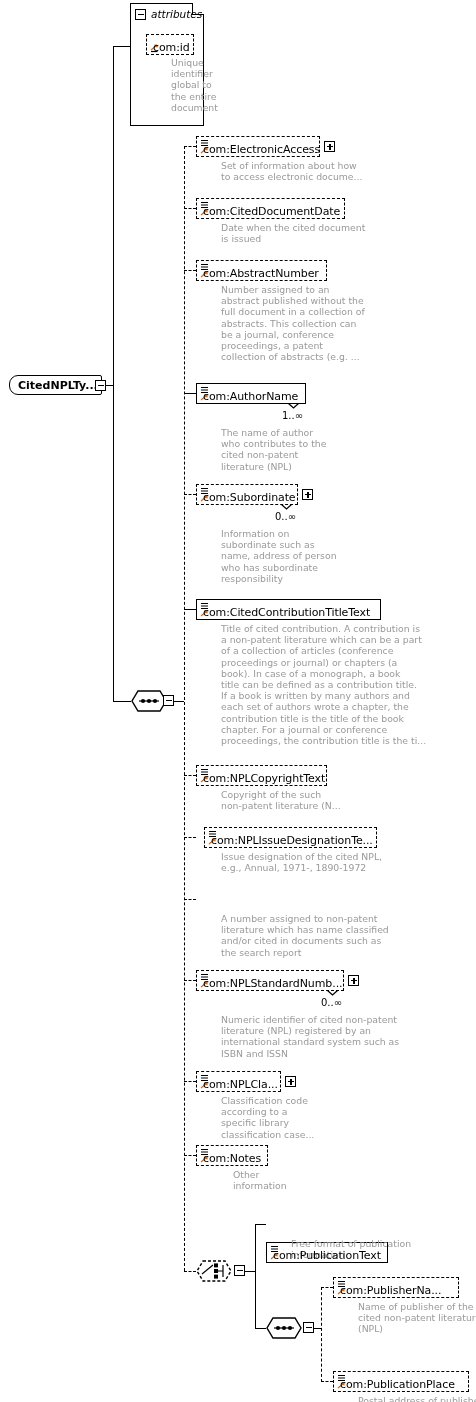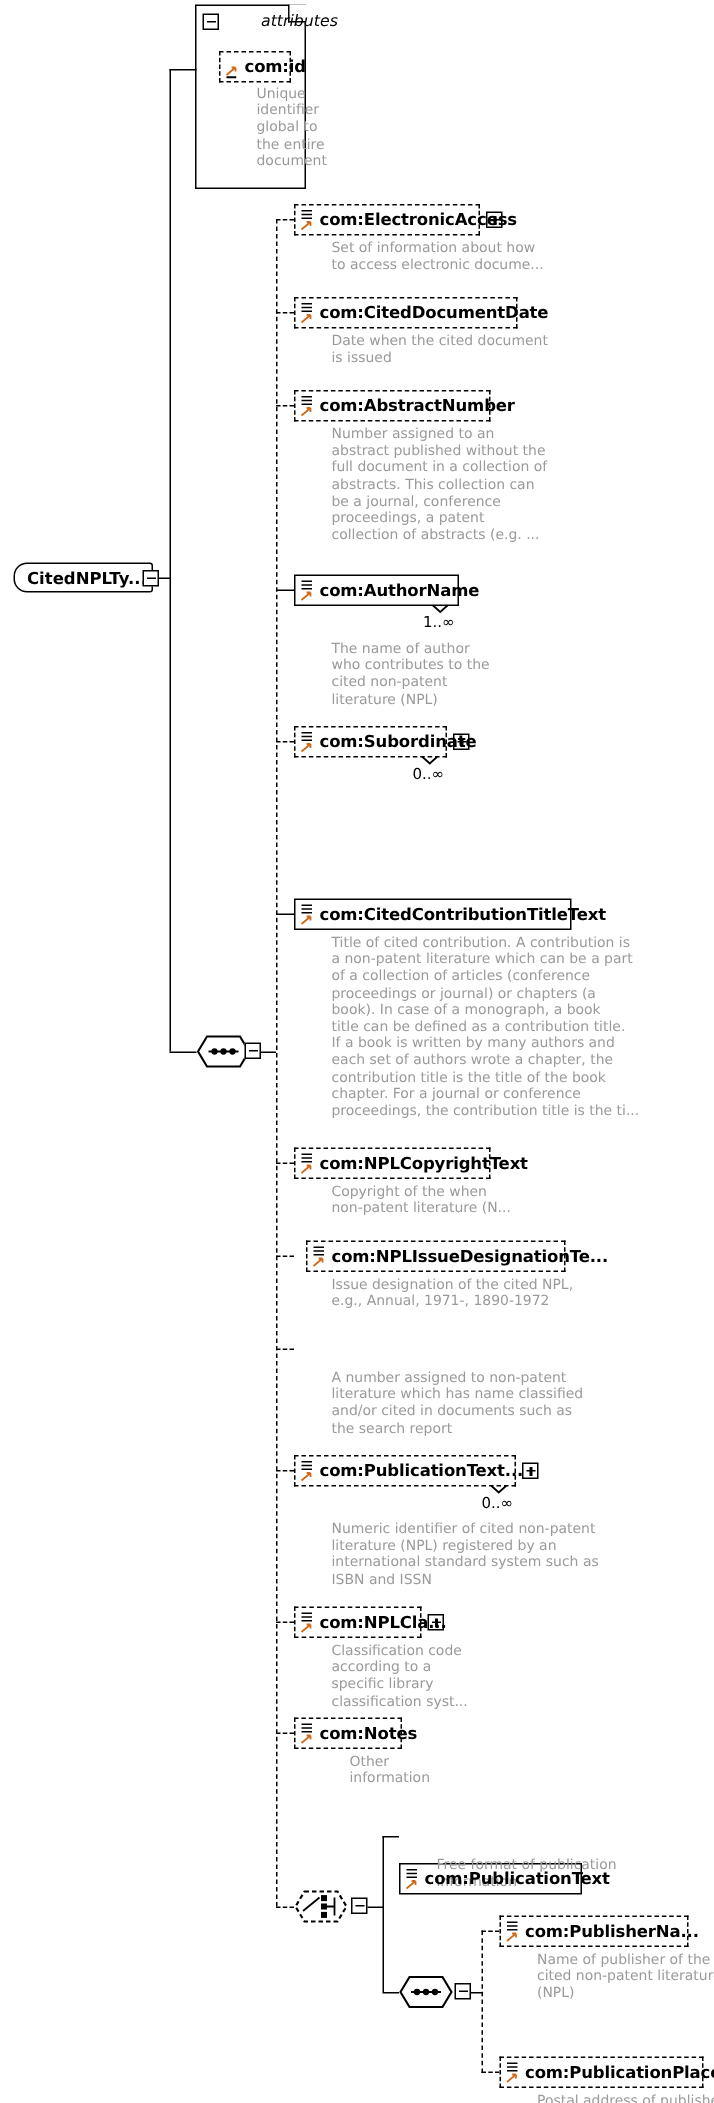--- a/index.html
+++ b/index.html
@@ -11,23 +11,23 @@
 
   
   .line-solid-v{position:absolute;width:1px;background:#000;}
   .line-solid-h{position:absolute;height:1px;background:#000;}
   .line-dash-v{position:absolute;width:0;border-left:1px dashed #000;}
   .line-dash-h{position:absolute;height:0;border-top:1px dashed #000;}
 
   
   .node{
     position:absolute;box-sizing:border-box;background:#fff;
-    height:21px;display:flex;align-items:center;
-    padding-left:16px;padding-right:5px;
-    font-size:11px;font-weight:bold;color:#000;white-space:nowrap;
+    height:21px;display:flex;align-items:flex-end;
+    padding-left:6px;padding-right:5px;
+    font-size:11px;font-weight:normal;color:#000;white-space:nowrap;
     letter-spacing:-0.1px;
   }
   .node.req{border:1.6px solid #000;}
   .node.opt{border:1.4px dashed #000;}
   .node .shadow{
     position:absolute;left:4px;top:4px;right:-4px;bottom:-4px;
     background:#c8c8c8;z-index:-1;
   }
   .node .elem-ico{
     position:absolute;left:2px;top:1px;width:11px;height:19px;
@@ -72,21 +72,21 @@
   
   .attrbox{
     position:absolute;box-sizing:border-box;border:1.4px solid #000;background:#fff;
   }
   .attrbox .fold{
     position:absolute;right:-1px;top:-1px;width:11px;height:11px;
     background:#fff;border-left:1.4px solid #000;border-bottom:1.4px solid #000;
     transform:none;
   }
   .attr-title{
-    position:absolute;font-size:10.5px;font-style:italic;color:#000;white-space:nowrap;margin-left:23px;
+    position:absolute;font-size:10.5px;font-style:italic;color:#000;white-space:nowrap;
   }
   .attr-minus{
     position:absolute;width:11px;height:11px;border:1.3px solid #000;background:#fff;box-sizing:border-box;
   }
   .attr-minus::before{content:"";position:absolute;left:1.5px;top:4px;width:6px;height:1.4px;background:#000;}
 
   
   .comp{position:absolute;width:46px;height:22px;}
   .comp .shadow{position:absolute;left:4px;top:5px;width:44px;height:20px;background:#c8c8c8;z-index:-1;}
   .comp-box{
@@ -226,20 +226,25 @@
         <path d="M2 15 L8 10 M8 10 L5.4 10 M8 10 L8 12.6" stroke="#d06a1a" stroke-width="1.2" fill="none"></path>
       </svg>
     </span>
     <span class="lbl">com:Subordinate</span>
   </div>
   <div class="expander plus" style="left:302px;top:489px;"></div>
   <svg class="chev" style="left:281px;top:504px;">
     <path d="M0.5 0.5 L5.5 5 L10.5 0.5" stroke="#000" stroke-width="1.2" fill="none"></path>
   </svg>
   <div class="card" style="left:275px;top:511px;">0..∞</div>
+  <div class="doc" style="left:197px;top:528px;width:140px;">Information on
+subordinate such as
+name, address of person
+who has subordinate
+responsibility</div>
 
   <div class="line-solid-h" style="left:184px;top:609px;width:12px;"></div>
   <div class="node req" style="left:196px;top:599px;width:185px;">
     <div class="shadow"></div>
     <span class="elem-ico">
       <svg width="11" height="19" viewBox="0 0 11 19">
         <path d="M2 2.5 L9 2.5 M2 5 L9 5 M2 7.5 L9 7.5" stroke="#000" stroke-width="1.1"></path>
         <path d="M2 15 L8 10 M8 10 L5.4 10 M8 10 L8 12.6" stroke="#d06a1a" stroke-width="1.2" fill="none"></path>
       </svg>
     </span>
@@ -261,21 +266,21 @@
   <div class="node opt" style="left:196px;top:765px;width:131px;">
     <div class="shadow"></div>
     <span class="elem-ico">
       <svg width="11" height="19" viewBox="0 0 11 19">
         <path d="M2 2.5 L9 2.5 M2 5 L9 5 M2 7.5 L9 7.5" stroke="#000" stroke-width="1.1"></path>
         <path d="M2 15 L8 10 M8 10 L5.4 10 M8 10 L8 12.6" stroke="#d06a1a" stroke-width="1.2" fill="none"></path>
       </svg>
     </span>
     <span class="lbl">com:NPLCopyrightText</span>
   </div>
-  <div class="doc" style="left:197px;top:789px;width:160px;">Copyright of the when
+  <div class="doc" style="left:197px;top:789px;width:160px;">Copyright of the such
 non-patent literature (N...</div>
 
   <div class="line-dash-h" style="left:184px;top:837px;width:12px;"></div>
   <div class="node opt" style="left:204px;top:827px;width:173px;">
     <div class="shadow"></div>
     <span class="elem-ico">
       <svg width="11" height="19" viewBox="0 0 11 19">
         <path d="M2 2.5 L9 2.5 M2 5 L9 5 M2 7.5 L9 7.5" stroke="#000" stroke-width="1.1"></path>
         <path d="M2 15 L8 10 M8 10 L5.4 10 M8 10 L8 12.6" stroke="#d06a1a" stroke-width="1.2" fill="none"></path>
       </svg>
@@ -293,21 +298,21 @@
 
   <div class="line-dash-h" style="left:184px;top:980px;width:12px;"></div>
   <div class="node opt" style="left:196px;top:970px;width:148px;">
     <div class="shadow"></div>
     <span class="elem-ico">
       <svg width="11" height="19" viewBox="0 0 11 19">
         <path d="M2 2.5 L9 2.5 M2 5 L9 5 M2 7.5 L9 7.5" stroke="#000" stroke-width="1.1"></path>
         <path d="M2 15 L8 10 M8 10 L5.4 10 M8 10 L8 12.6" stroke="#d06a1a" stroke-width="1.2" fill="none"></path>
       </svg>
     </span>
-    <span class="lbl">com:PublicationText...</span>
+    <span class="lbl">com:NPLStandardNumb...</span>
   </div>
   <div class="expander plus" style="left:348px;top:975px;"></div>
   <svg class="chev" style="left:327px;top:990px;">
     <path d="M0.5 0.5 L5.5 5 L10.5 0.5" stroke="#000" stroke-width="1.2" fill="none"></path>
   </svg>
   <div class="card" style="left:321px;top:997px;">0..∞</div>
   <div class="doc" style="left:197px;top:1014px;width:215px;">Numeric identifier of cited non-patent
 literature (NPL) registered by an
 international standard system such as
 ISBN and ISSN</div>
@@ -320,21 +325,21 @@
         <path d="M2 2.5 L9 2.5 M2 5 L9 5 M2 7.5 L9 7.5" stroke="#000" stroke-width="1.1"></path>
         <path d="M2 15 L8 10 M8 10 L5.4 10 M8 10 L8 12.6" stroke="#d06a1a" stroke-width="1.2" fill="none"></path>
       </svg>
     </span>
     <span class="lbl">com:NPLCla...</span>
   </div>
   <div class="expander plus" style="left:285px;top:1076px;"></div>
   <div class="doc" style="left:197px;top:1095px;width:120px;">Classification code
 according to a
 specific library
-classification syst...</div>
+classification case...</div>
 
   <div class="line-dash-h" style="left:184px;top:1155px;width:12px;"></div>
   <div class="node opt" style="left:196px;top:1145px;width:72px;">
     <div class="shadow"></div>
     <span class="elem-ico">
       <svg width="11" height="19" viewBox="0 0 11 19">
         <path d="M2 2.5 L9 2.5 M2 5 L9 5 M2 7.5 L9 7.5" stroke="#000" stroke-width="1.1"></path>
         <path d="M2 15 L8 10 M8 10 L5.4 10 M8 10 L8 12.6" stroke="#d06a1a" stroke-width="1.2" fill="none"></path>
       </svg>
     </span>

